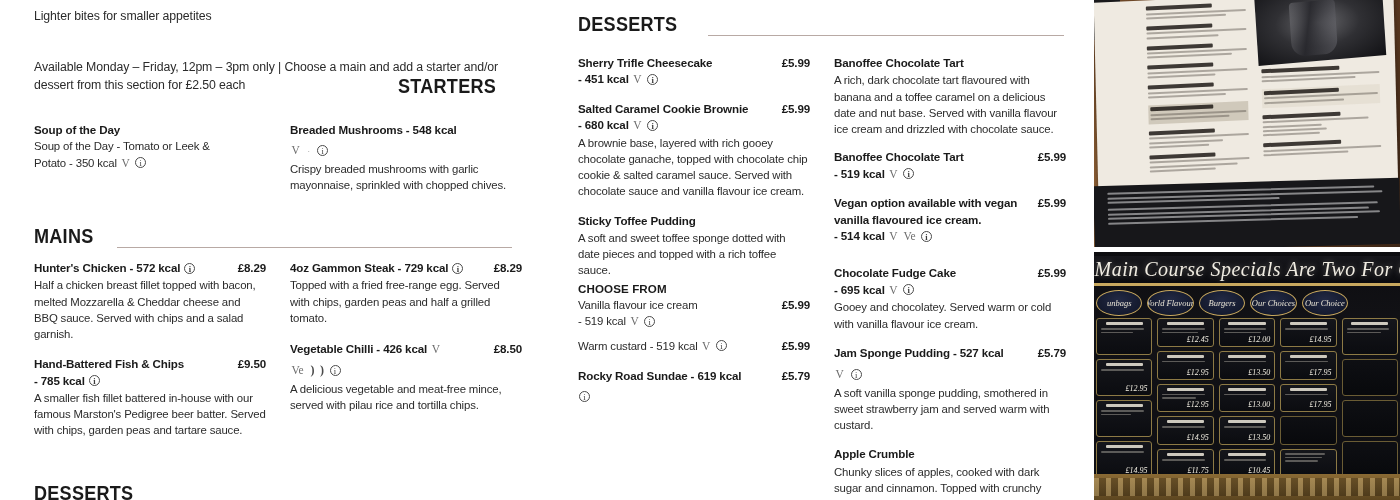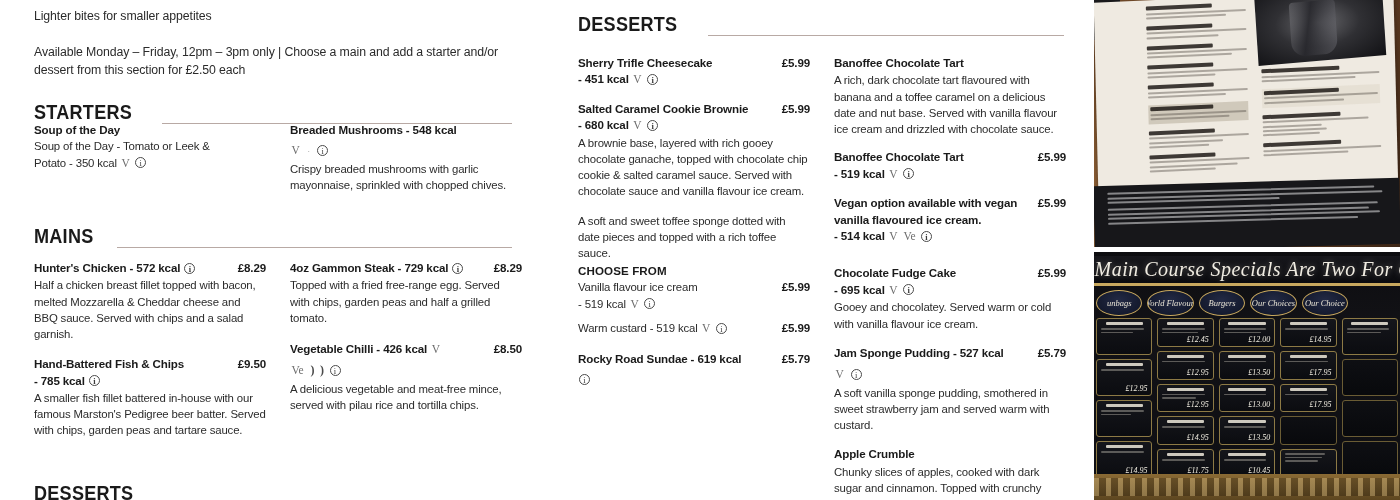--- a/index.html
+++ b/index.html
@@ -35,21 +35,21 @@
   .intro {
     padding: 0 34px;
   }
   .intro-line {
     font-size: 12.3px;
     line-height: 1.45;
     color: #2b2b2b;
     letter-spacing: -0.1px;
   }
   .intro-avail {
-    margin-top: 17px;
+    margin-top: 32px;
     font-size: 12.3px;
     line-height: 1.48;
     color: #2b2b2b;
     max-width: 480px;
     letter-spacing: -0.1px;
   }
 
   
   .section-head {
     display: flex;
@@ -163,21 +163,21 @@
     display: inline-block;
     font-family: "Liberation Serif", serif;
     font-size: 12px;
     font-weight: 700;
     color: #4a4a4a;
     letter-spacing: -1px;
     padding: 0 1px;
   }
 
   
-  #starters-head { position: absolute; left: 34px; top: 100px; width: 478px; }
+  #starters-head { position: absolute; left: 34px; top: 74px; width: 478px; flex-direction: column; }
   #starters-body { position: absolute; left: 34px; top: 122px; width: 490px; }
   #mains-head    { position: absolute; left: 34px; top: 224px; width: 478px; }
   #mains-body    { position: absolute; left: 34px; top: 260px; width: 490px; }
   #left-desserts-head { position: absolute; left: 34px; top: 481px; width: 478px; }
 
   #desserts-head { position: absolute; left: 578px; top: 12px; width: 486px; }
   #desserts-body { position: absolute; left: 578px; top: 55px; width: 490px; }
 
   
   .photo-strip {
@@ -474,20 +474,21 @@
           </div>
           <div class="item-head nopad">
             <span>-  680 kcal</span>
             <span class="badge">V</span>
             <span class="info-icon"></span>
           </div>
           <div class="desc">A brownie base, layered with rich gooey chocolate ganache, topped with chocolate chip cookie &amp; salted caramel sauce. Served with chocolate sauce and vanilla flavour ice cream.</div>
         </div>
 
         <div class="item" style="margin-top:13px">
+          <div class="item-head nopad">Sticky Toffee Pudding</div>
           <div class="desc">A soft and sweet toffee sponge dotted with date pieces and topped with a rich toffee sauce.</div>
 
           <div class="choose-label">CHOOSE FROM</div>
 
           <div class="sub-line" style="margin-top:2px">
             <span>Vanilla flavour ice cream</span>
             <span class="price">£5.99</span>
           </div>
           <div class="sub-line">
             <span>-  519 kcal</span>

